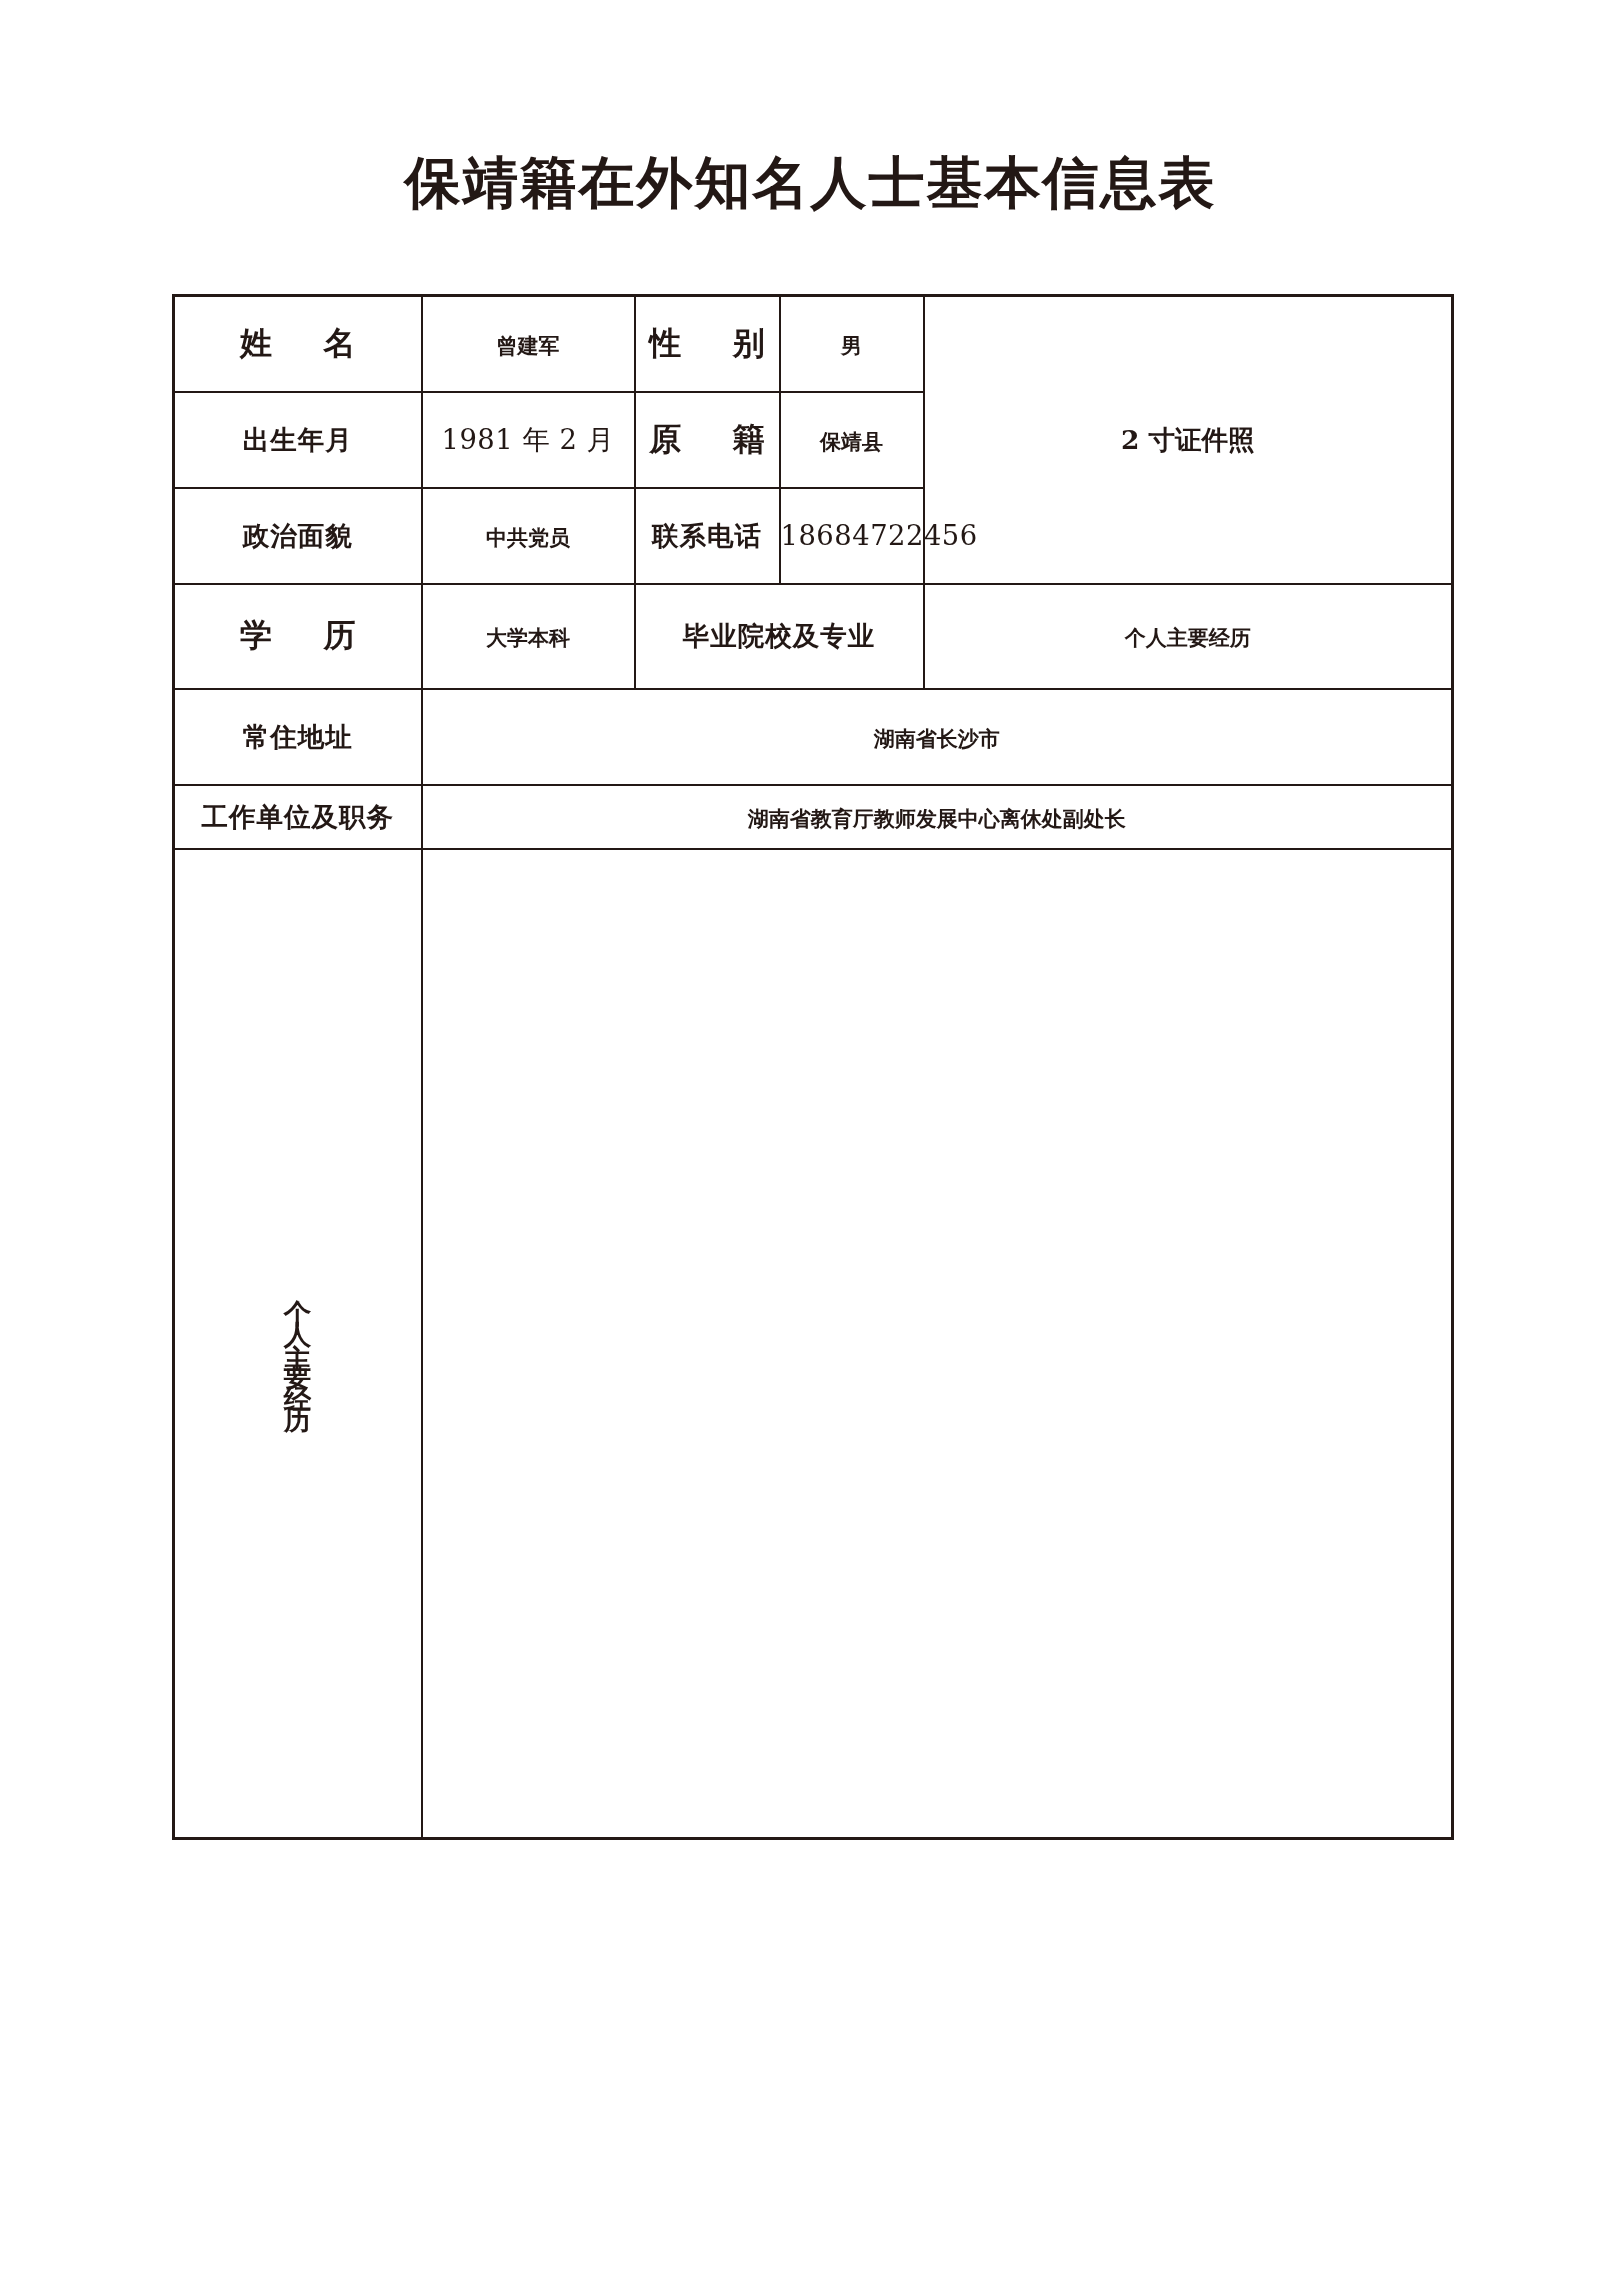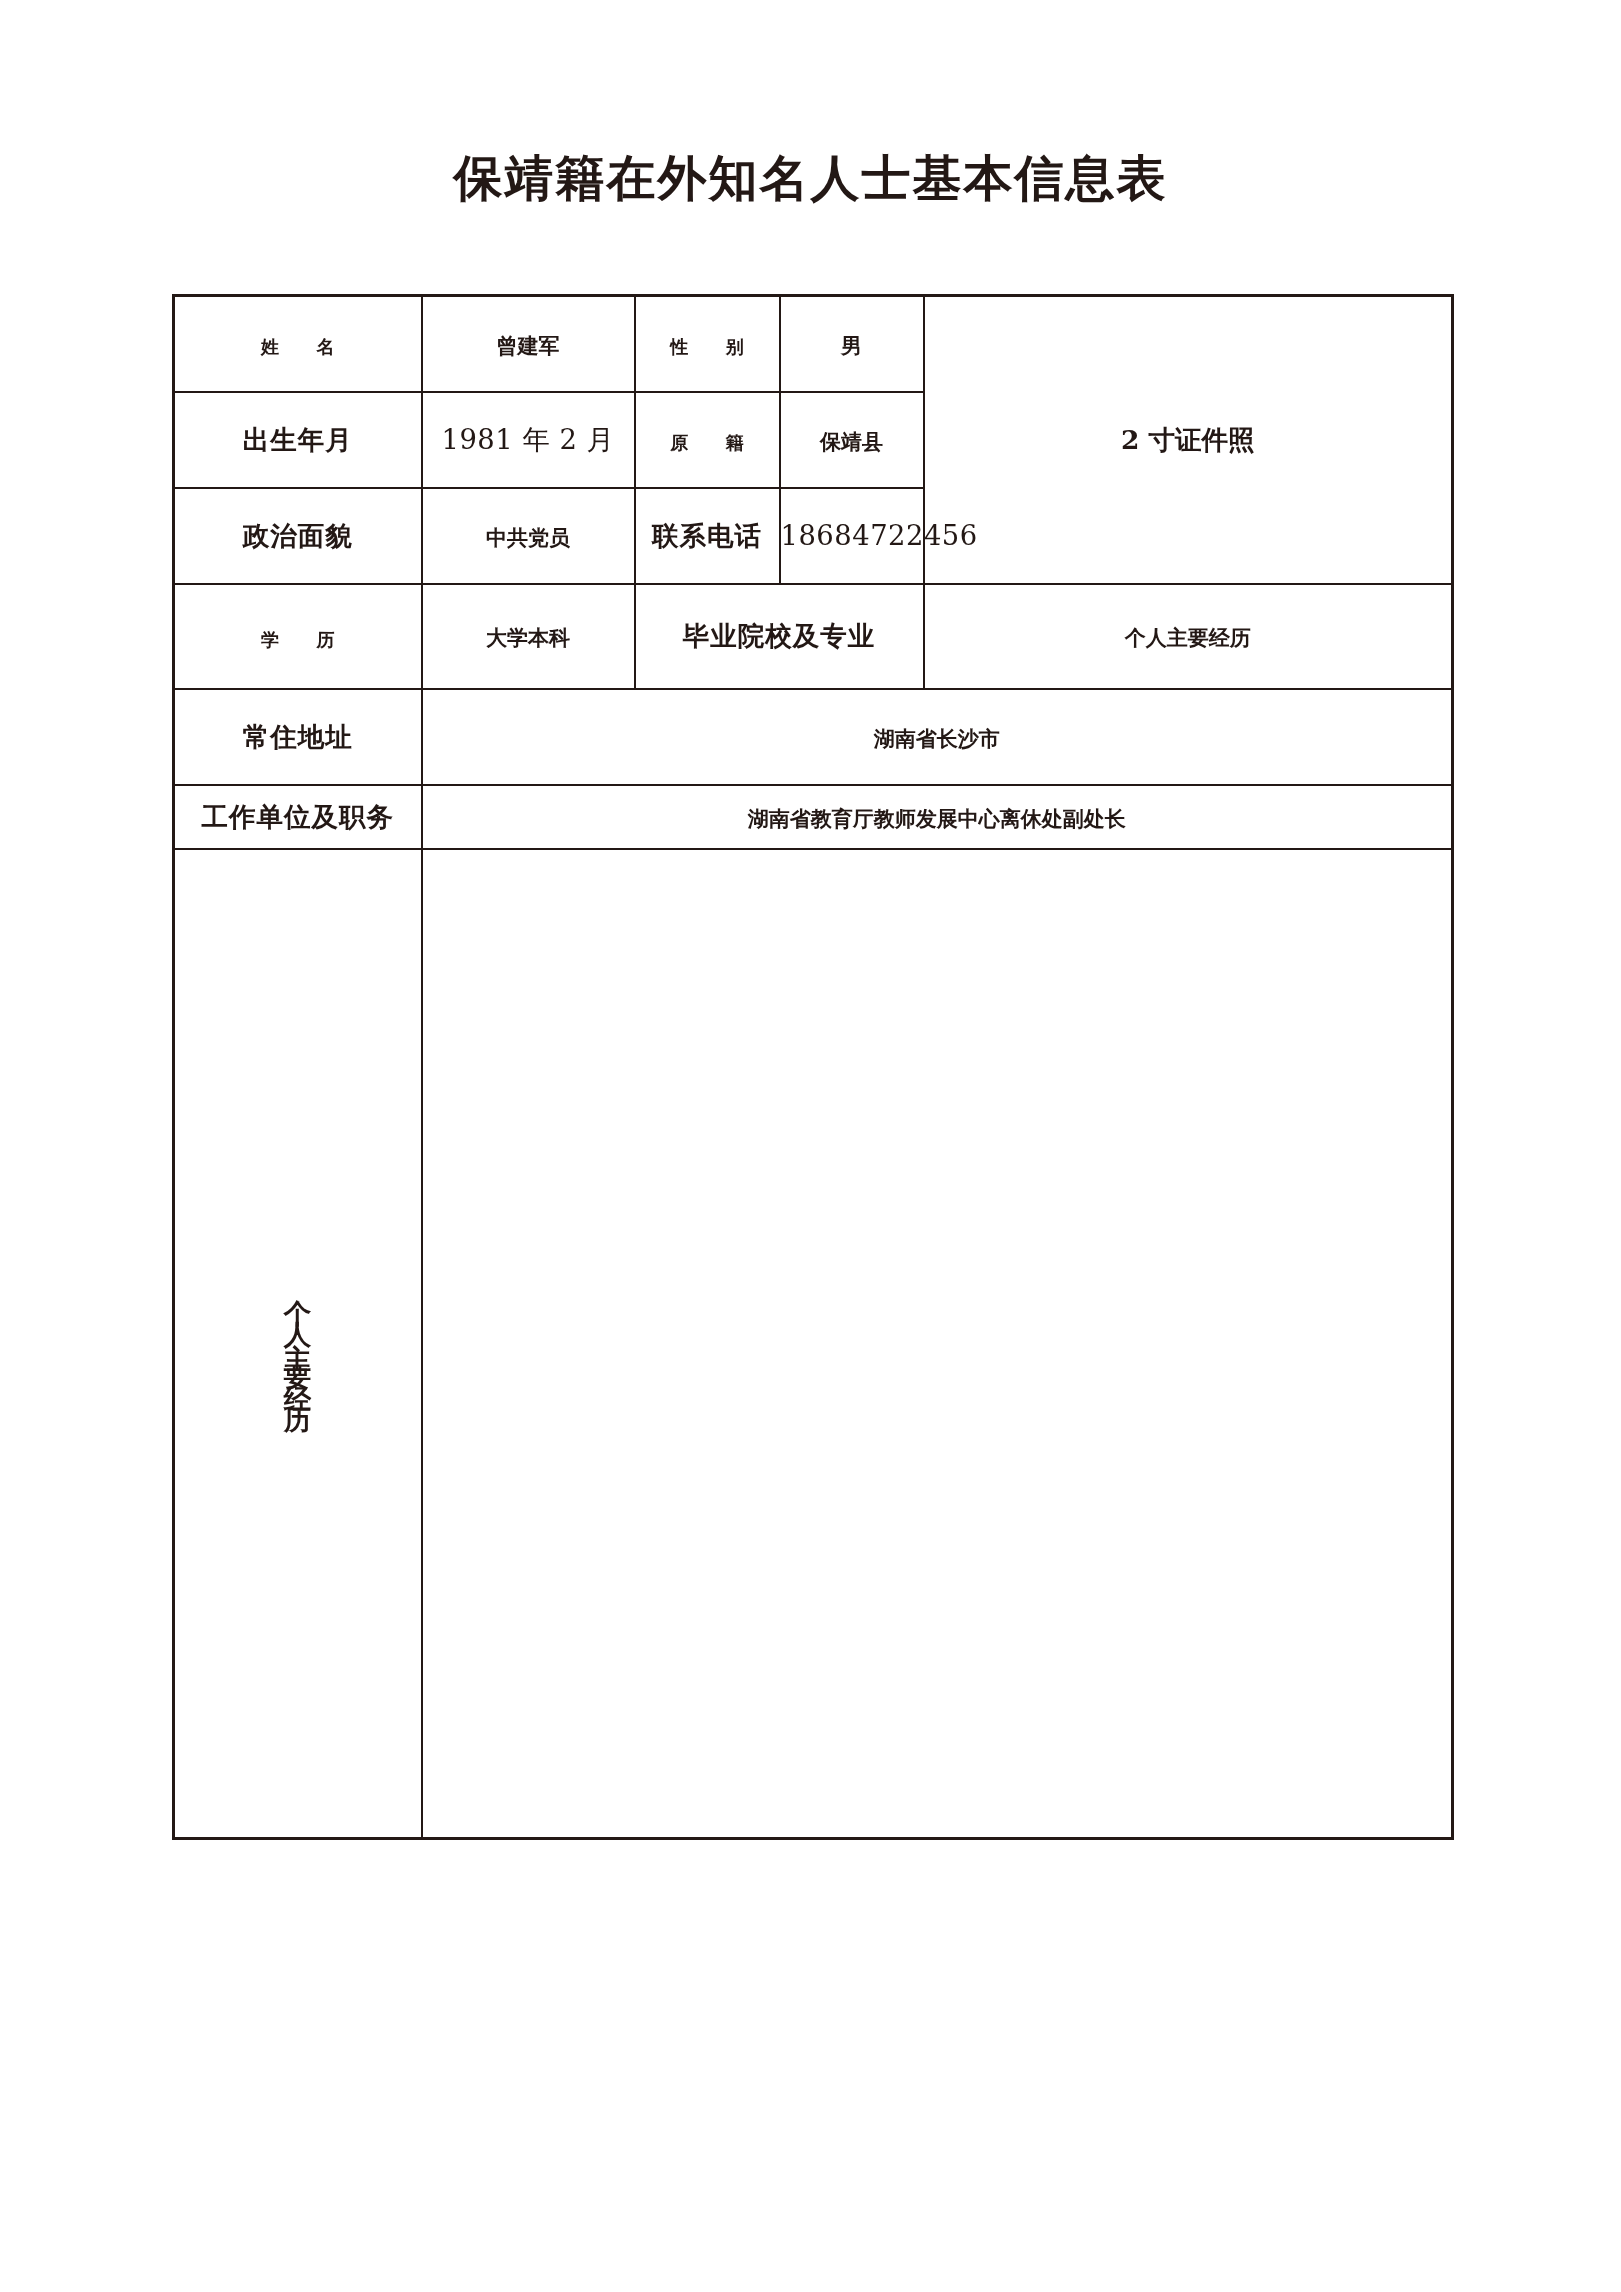--- a/index.html
+++ b/index.html
@@ -25,21 +25,21 @@
   }
 
   .doc-title {
     position: absolute;
     left: 0;
     top: 152px;
     width: 1621px;
     text-align: center;
     font-family: "DejaVu Serif", "Liberation Serif", serif;
     font-weight: 700;
-    font-size: 49px;
+    font-size: 56px;
     letter-spacing: 2px;
     color: #231815;
     line-height: 1.1;
   }
 
   table.info-table {
     position: absolute;
     left: 172px;
     top: 294px;
     width: 1279px;
@@ -64,21 +64,21 @@
 
   .lbl {
     font-weight: 700;
     font-family: "DejaVu Sans", "Liberation Sans", sans-serif;
     font-size: 26.5px;
     letter-spacing: 1px;
   }
   .lbl-wide {
     font-weight: 700;
     font-family: "DejaVu Sans", "Liberation Sans", sans-serif;
-    font-size: 18px;
+    font-size: 32px;
     letter-spacing: 9.8px;
     padding-left: 9.8px;
   }
   .val {
     font-weight: 700;
     font-size: 21px;
     font-family: "DejaVu Serif", "Liberation Serif", serif;
   }
   .val-num {
     font-weight: 400;

